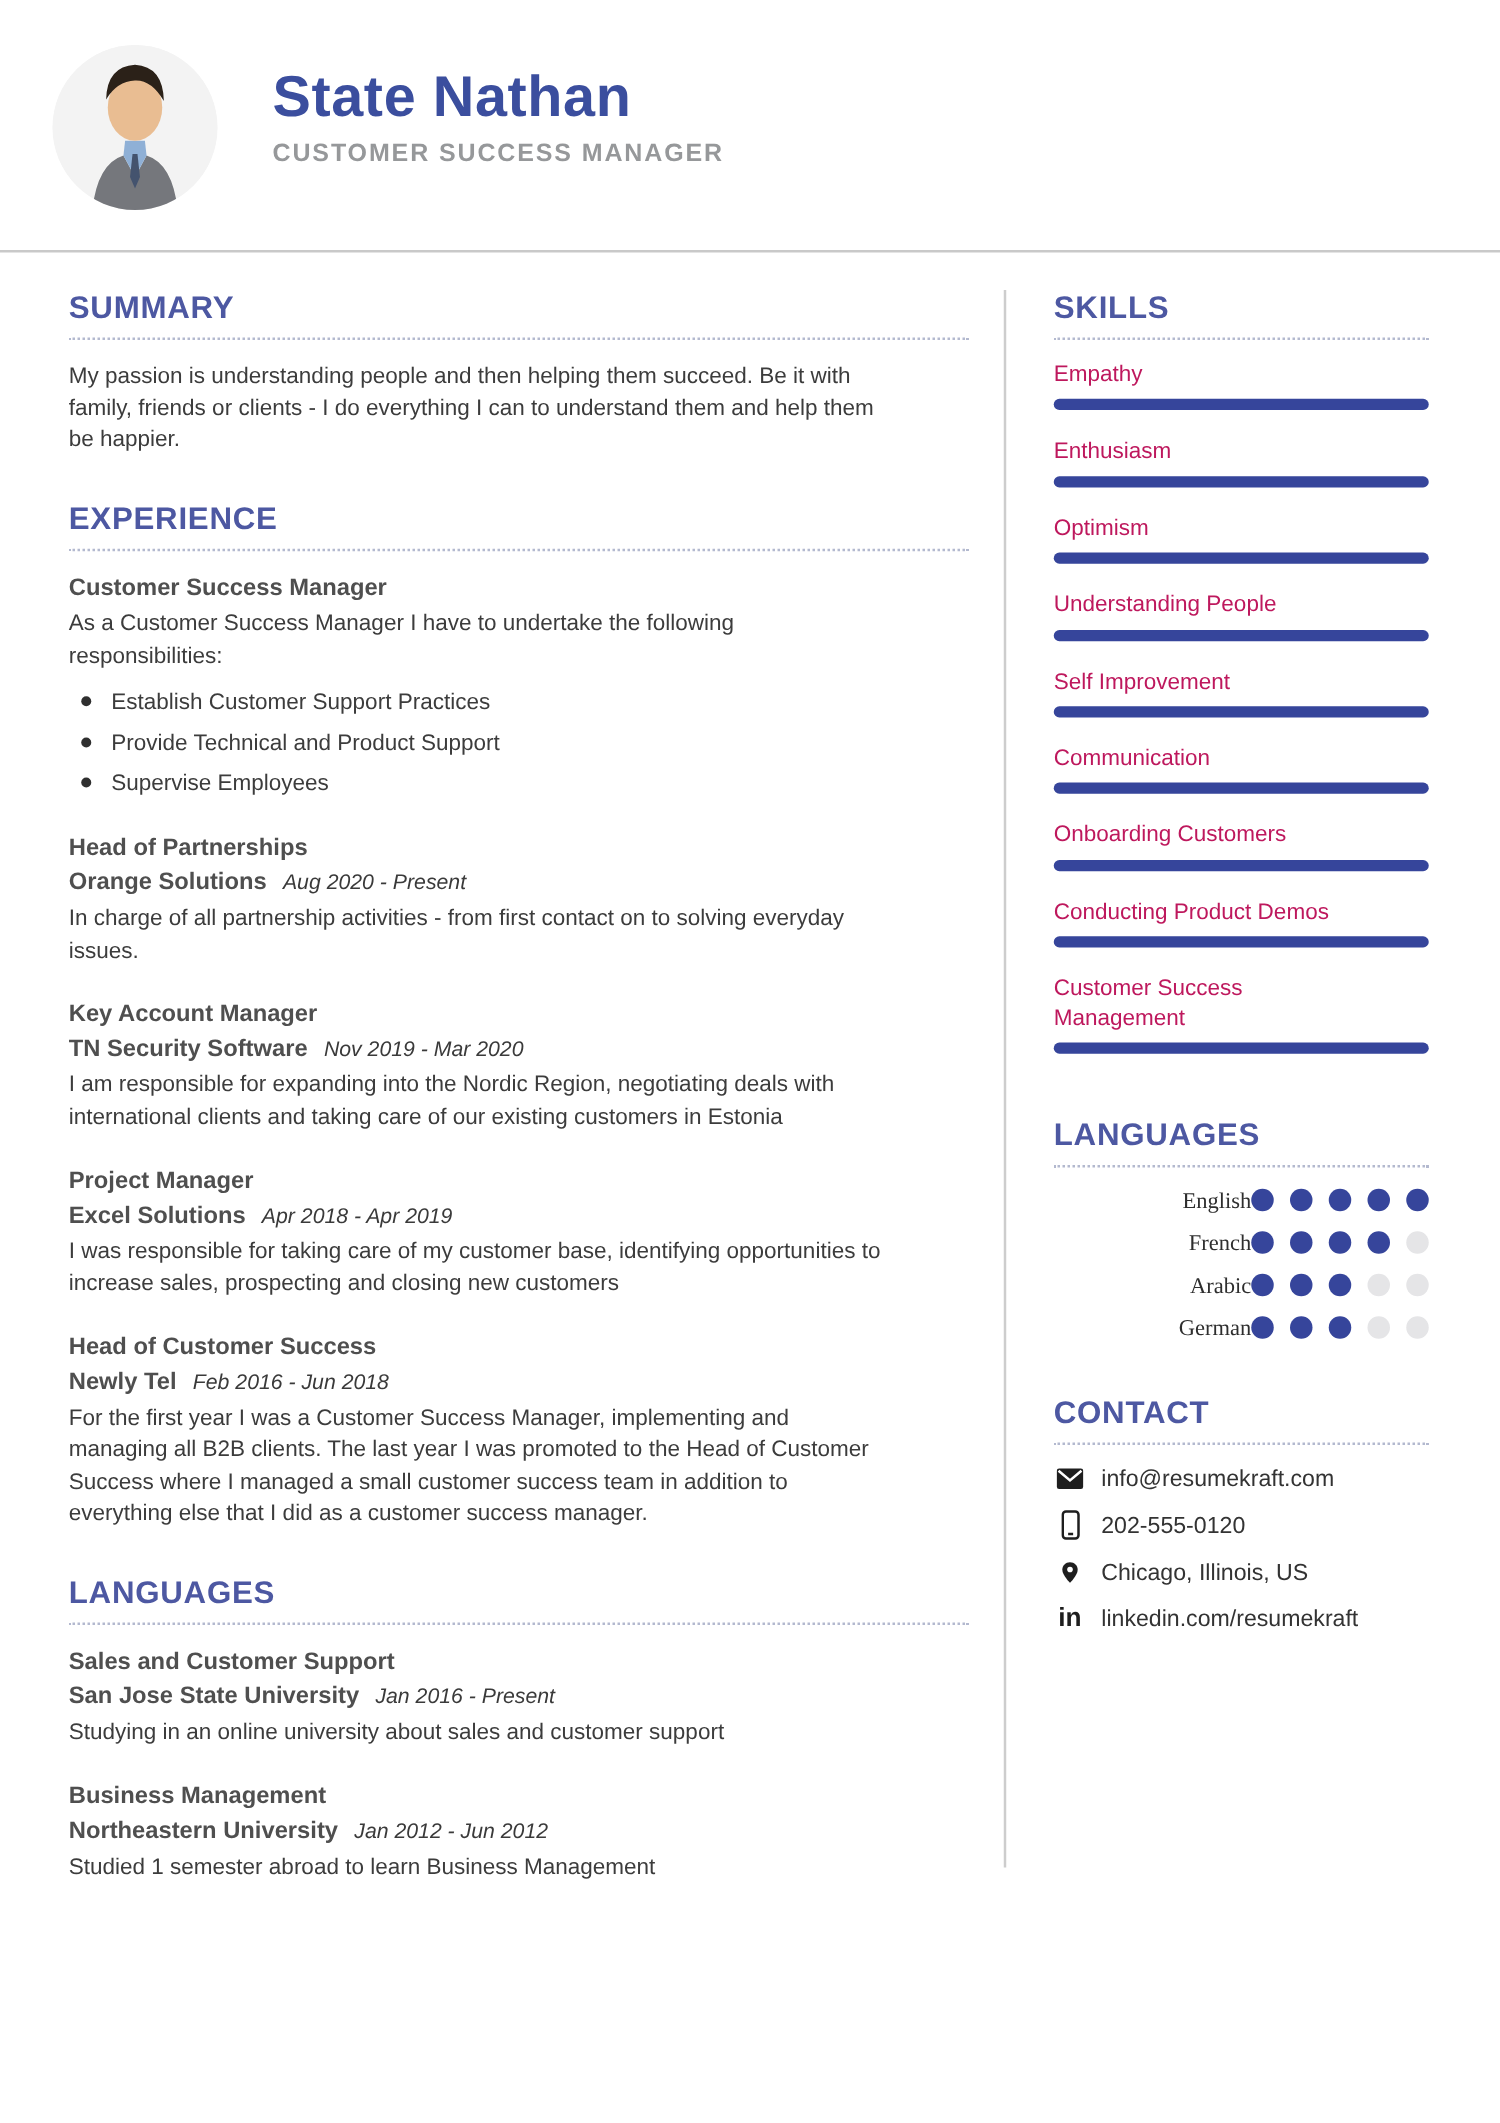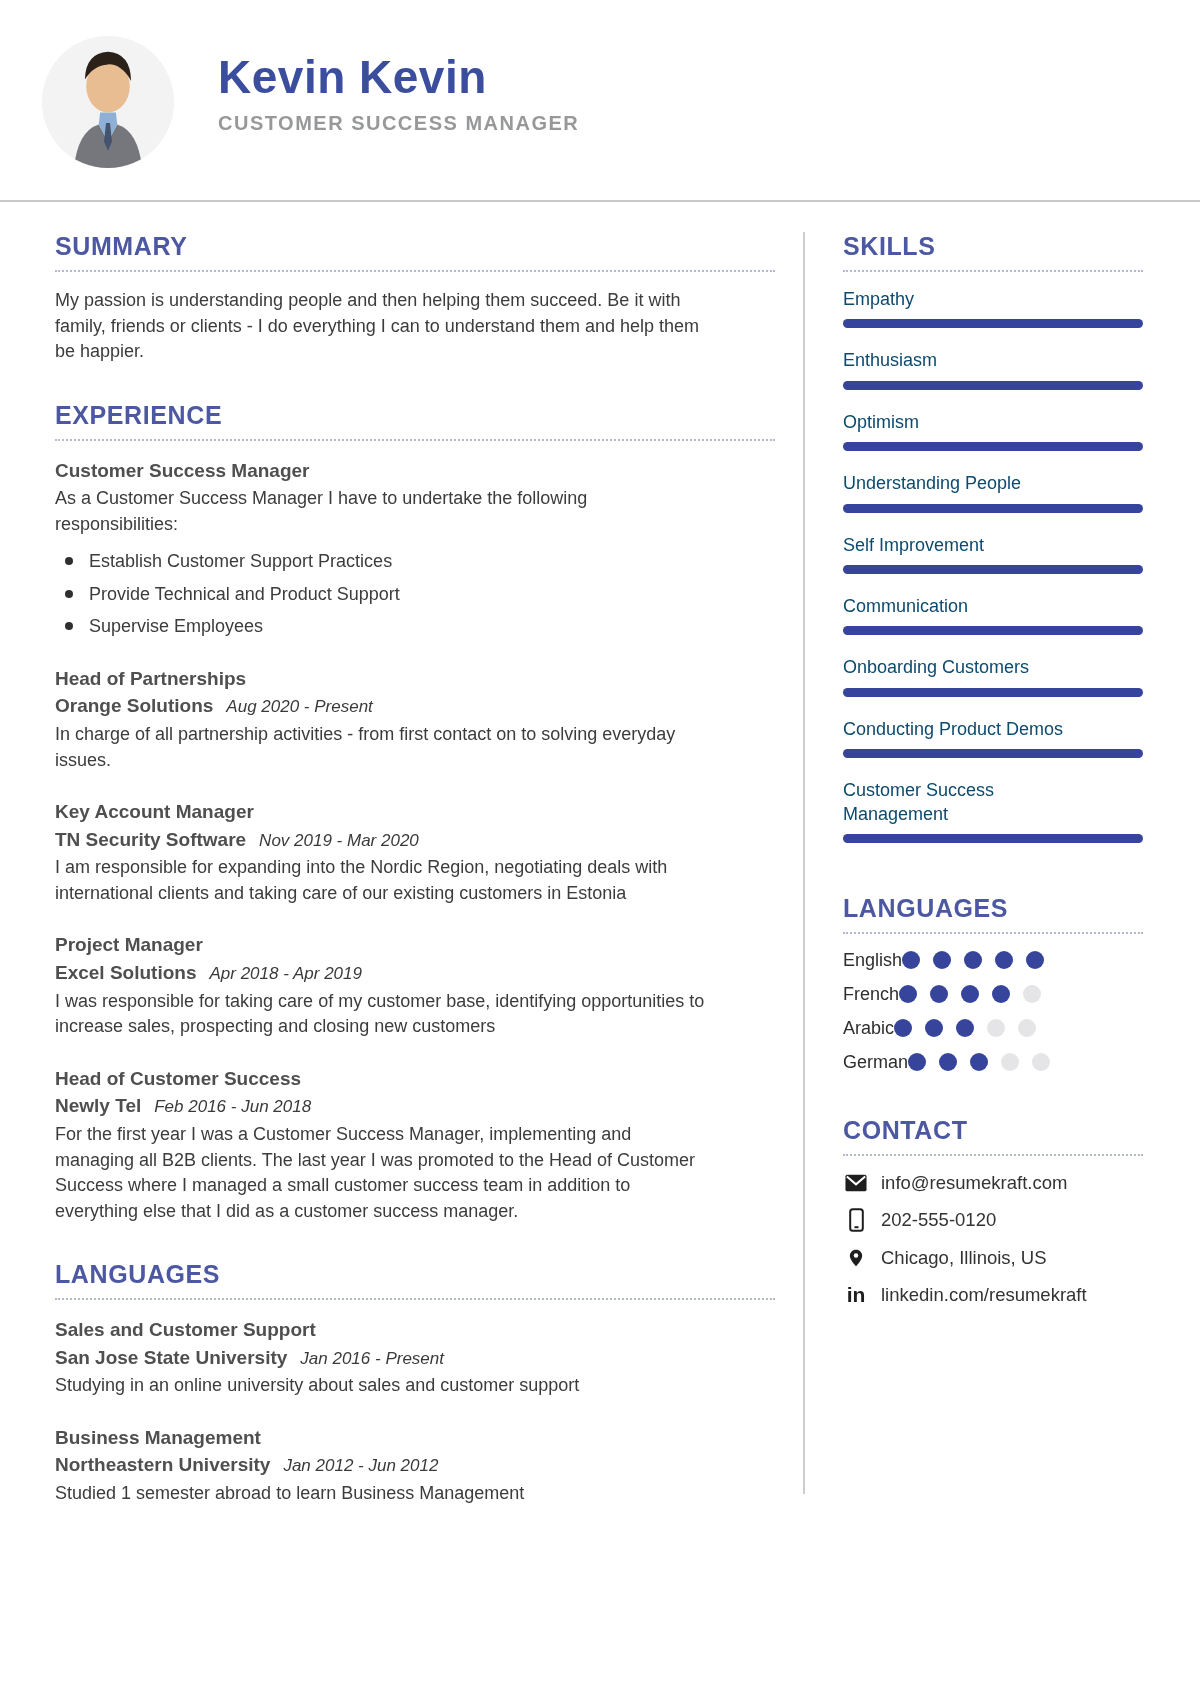--- a/index.html
+++ b/index.html
@@ -48,25 +48,25 @@
   .job-company{font-weight:700;color:var(--strong);}
   .job-dates{font-style:italic;font-weight:400;font-size:17px;color:#3a3a3a;margin-left:13px;}
   .job-desc{font-size:18px;line-height:1.42;color:var(--body);max-width:655px;margin-top:2px;}
   ul.bullets{list-style:none;margin:12px 0 2px 0;padding:0;}
   ul.bullets li{position:relative;padding-left:34px;font-size:18px;line-height:1.42;margin-bottom:7px;color:var(--body);}
   ul.bullets li::before{
     content:"";position:absolute;left:10px;top:8px;width:8px;height:8px;border-radius:50%;background:#2f2f2f;
   }
   
   .skill{margin-bottom:21px;}
-  .skill-label{font-size:18px;color:#0c4a6e;line-height:1.3;margin-bottom:8px;max-width:230px;}
+  .skill-label{font-size:18px;color:#be185d;line-height:1.3;margin-bottom:8px;max-width:230px;}
   .skill-bar-track{width:100%;}
   .skill-bar{height:9px;border-radius:5px;background:var(--bar);}
   
-  .lang-row{display:flex;justify-content:flex-start;align-items:center;margin-bottom:13px;}
+  .lang-row{display:flex;justify-content:flex-end;align-items:center;margin-bottom:13px;font-family:Liberation Serif, serif;}
   .lang-name{font-size:18px;color:#2e2e2e;}
   .dots{display:flex;gap:13px;}
   .dot{width:18px;height:18px;border-radius:50%;background:var(--dot-empty);flex:none;}
   .dot.filled{background:var(--bar);}
   
   .contact-row{display:flex;align-items:center;margin-bottom:14px;}
   .contact-icon{width:26px;flex:none;display:flex;justify-content:center;align-items:center;}
   .contact-icon svg{display:block;}
   .contact-value{font-size:18.5px;color:#333;margin-left:12px;text-decoration:none;}
   .linkedin-glyph{font-weight:800;font-size:21px;color:#1e1e1e;line-height:1;}
@@ -82,21 +82,21 @@
       <svg viewBox="0 0 100 100">
         <circle cx="50" cy="50" r="50" fill="#f3f3f3"></circle>
         <path d="M24 101 Q27 72 43 67 L50 80 L57 67 Q73 72 76 101 Z" fill="#75777c"></path>
         <path d="M43 67 L50 80 L57 67 L56 58 L44 58 Z" fill="#8fb0d6"></path>
         <path d="M48.5 66 L51.5 66 L53 80 L50 87 L47 80 Z" fill="#44536e"></path>
         <ellipse cx="50" cy="38" rx="16.5" ry="20" fill="#e9bd92"></ellipse>
         <path d="M32.5 33 Q33 13 50 12 Q67 13 67.5 34 Q60 21 50 21.5 Q39 22 32.5 33 Z" fill="#2b2118"></path>
       </svg>
     </div>
     <div class="header-text">
-      <div class="name">Kevin Kevin</div>
+      <div class="name">State Nathan</div>
       <div class="job-subtitle">CUSTOMER SUCCESS MANAGER</div>
     </div>
   </div>
 
   <div class="columns">
 
     <div class="col-left">
 
       <div class="section">
         <h2 class="sec">SUMMARY</h2>

